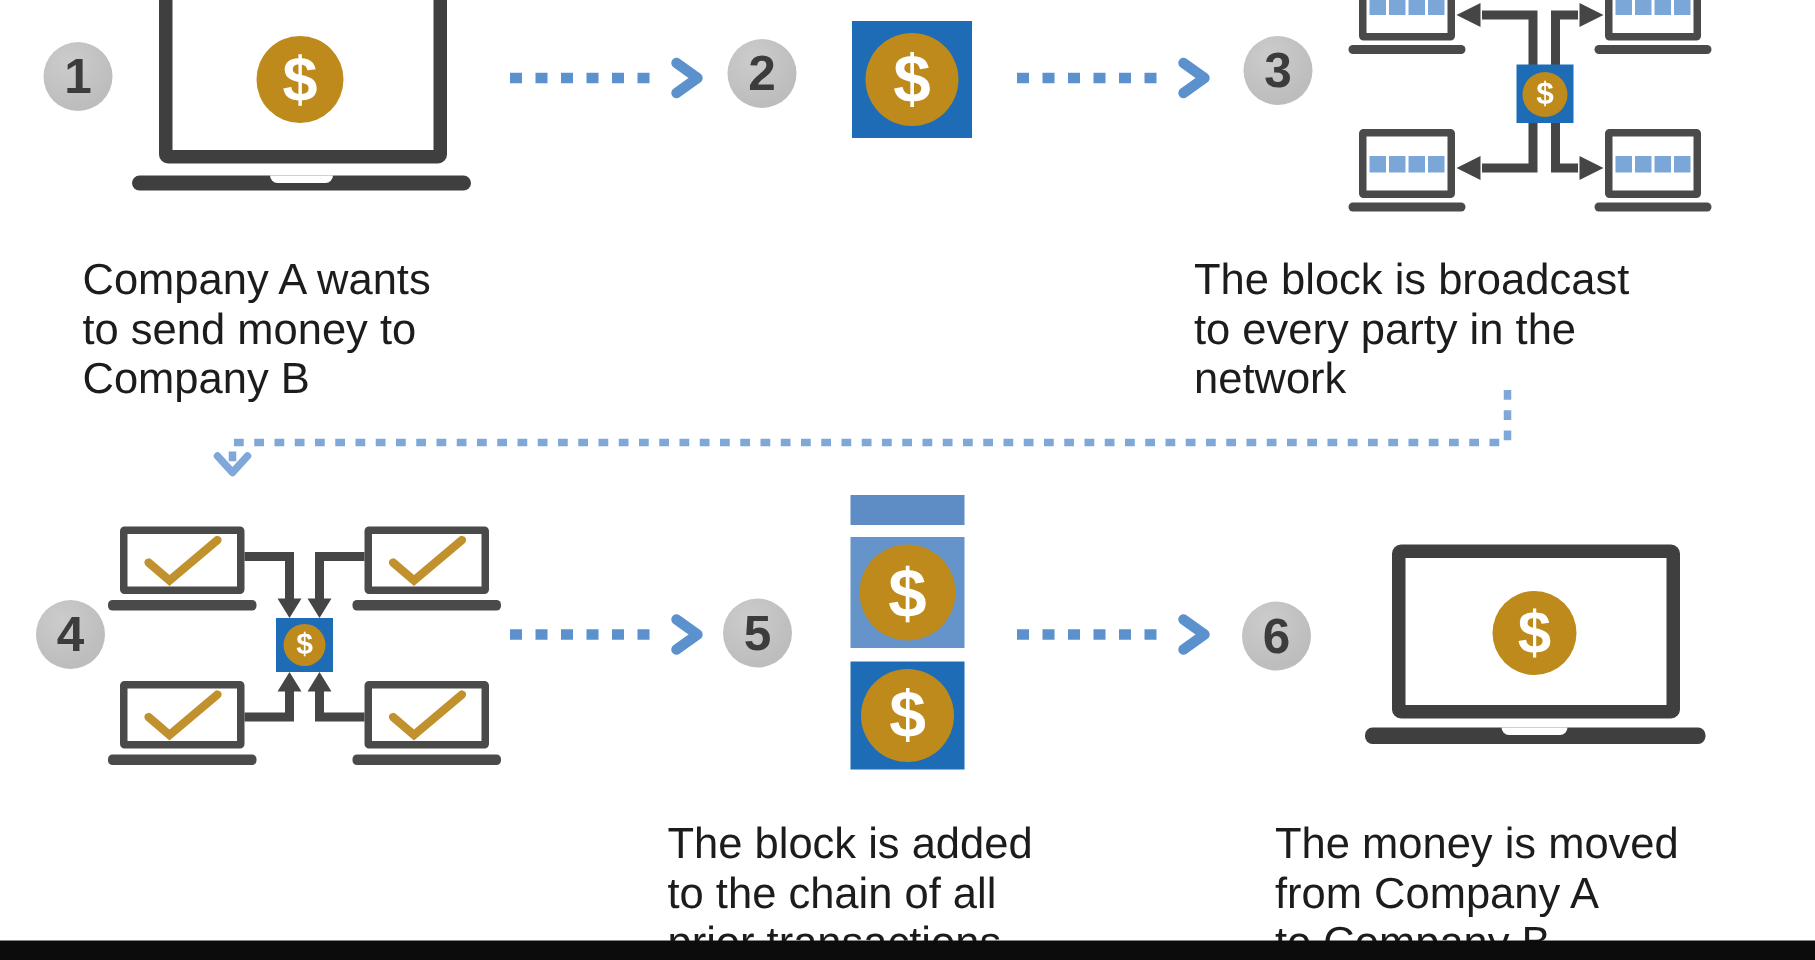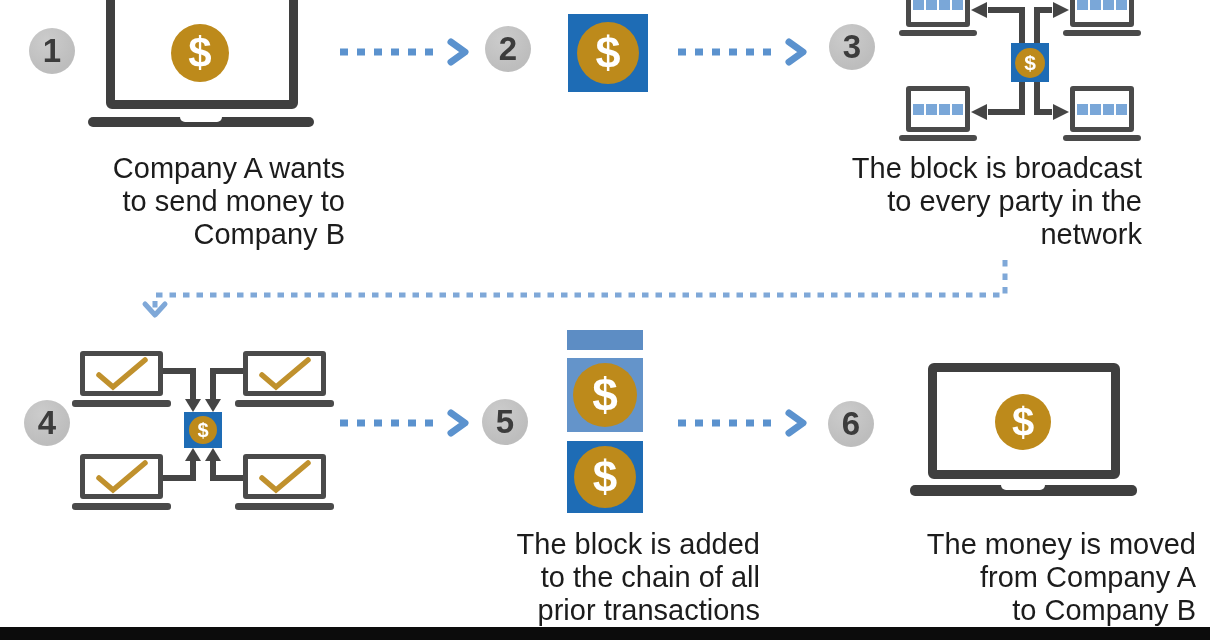--- a/index.html
+++ b/index.html
@@ -10,22 +10,22 @@
     --footer_black:#0C0C0C;
   }
   html,body{margin:0;padding:0;background:#fff;}
   .canvas{position:relative;width:1210px;height:640px;background:#fff;overflow:hidden;
           font-family:"Liberation Sans",sans-serif;}
   .overlay{position:absolute;left:0;top:0;pointer-events:none;}
   .badge{position:absolute;width:46px;height:46px;border-radius:50%;
          background:radial-gradient(circle at 38% 30%, #cccccc, var(--badge_gray) 70%);
          display:flex;align-items:center;justify-content:center;
          font-size:33px;font-weight:bold;color:var(--badge_text);}
-  .cap{position:absolute;text-align:right;white-space:pre-line;
-       font-size:29px;line-height:33px;color:var(--caption_text);}
+  .cap{position:absolute;text-align:left;white-space:pre-line;
+       font-size:29px;line-height:33px;color:var(--caption_text);margin-top:19px;}
   .coin{position:absolute;border-radius:50%;background:var(--gold);color:#fff;
         display:flex;align-items:center;justify-content:center;font-weight:bold;}
   .screen-lg{position:absolute;box-sizing:border-box;border:9px solid var(--dark_gray);
              background:#fff;border-radius:6px;}
   .base-lg{position:absolute;background:var(--dark_gray);border-radius:5px;}
   .notch{position:absolute;background:#fff;border-radius:0 0 6px 6px;}
   .screen-sm{position:absolute;box-sizing:border-box;border:5px solid #4A4A4A;
              background:#fff;border-radius:3px;display:flex;align-items:center;justify-content:center;gap:2px;}
   .screen-md{position:absolute;box-sizing:border-box;border:5px solid #4A4A4A;
              background:#fff;border-radius:3px;display:flex;align-items:center;justify-content:center;}

